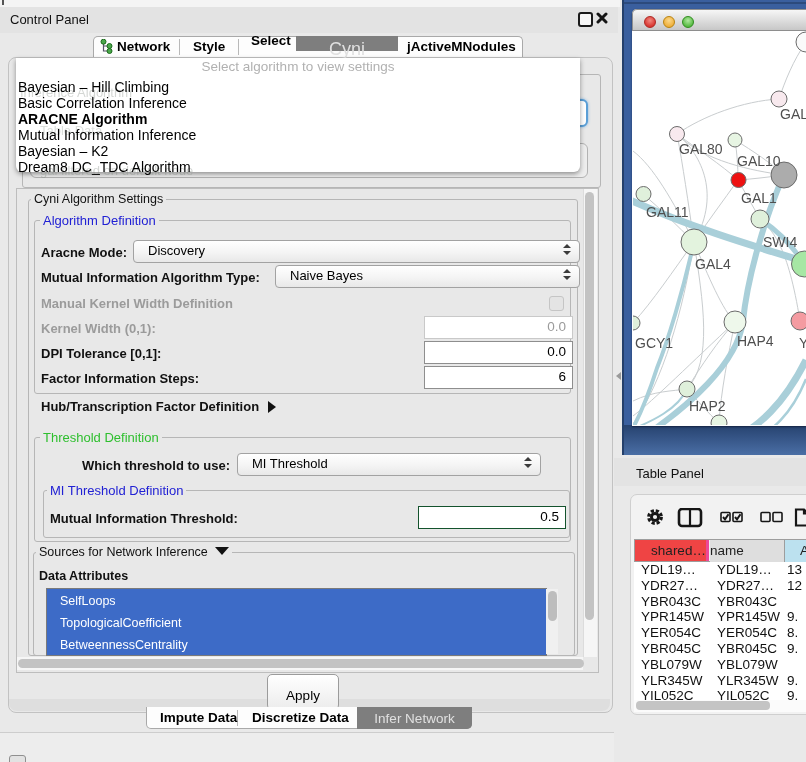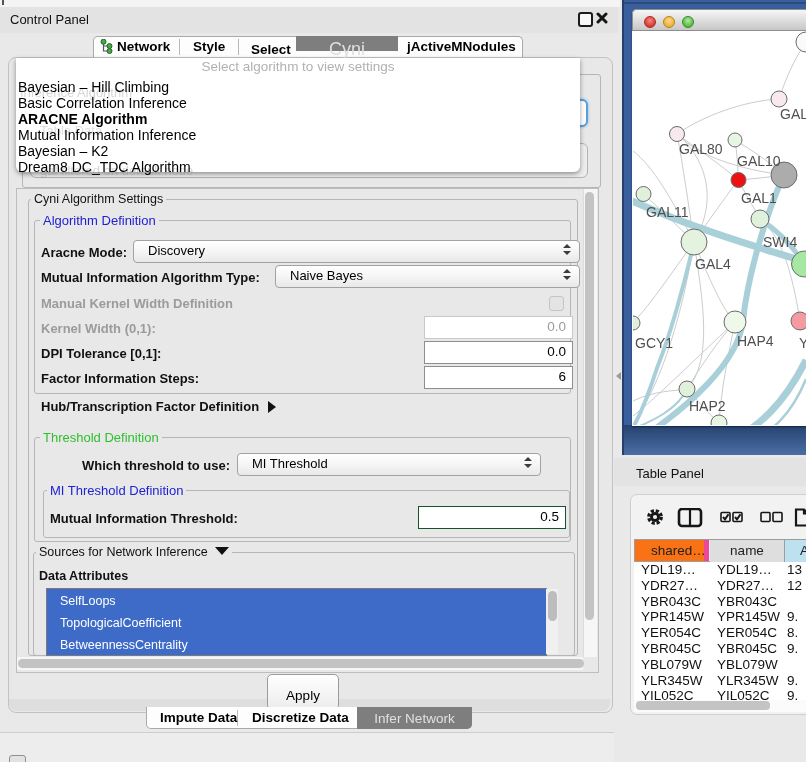--- a/index.html
+++ b/index.html
@@ -37,21 +37,21 @@
 <div class="abs" style="left:179px;top:39px;width:1px;height:16px;background:#b9b9b9;"></div>
 <div class="abs" style="left:238px;top:39px;width:1px;height:16px;background:#b9b9b9;"></div>
 <div class="abs" style="left:100px;top:39px;font-size:13.5px;font-weight:bold;color:#000;">
   <svg width="14" height="15" viewBox="0 0 14 15" style="vertical-align:-3px;margin-right:3px;">
     <path d="M3.5 3 L3.5 12 L9 12 M3.5 7 L9 7" stroke="#556" stroke-width="1.2" fill="none"></path>
     <circle cx="3.5" cy="2.7" r="2.5" fill="#4aa84a" stroke="#1c6b1c"></circle>
     <circle cx="9.5" cy="7" r="2.5" fill="#4aa84a" stroke="#1c6b1c"></circle>
     <circle cx="9.5" cy="12" r="2.5" fill="#4aa84a" stroke="#1c6b1c"></circle>
   </svg>Network</div>
 <div class="abs" style="left:193px;top:39px;font-size:13.5px;font-weight:bold;color:#000;">Style</div>
-<div class="abs" style="left:251px;top:42px;font-size:13.5px;font-weight:bold;color:#000;">Select</div>
+<div class="abs" style="left:251px;top:33px;font-size:13.5px;font-weight:bold;color:#000;">Select</div>
 <div class="abs" style="left:296px;top:36px;width:102px;height:15px;background:#7e7e7e;text-align:center;font-size:18px;color:#e0e0e0;padding-top:3px;box-sizing:border-box;">Cyni Toolbox</div>
 <div class="abs" style="left:407px;top:39px;font-size:13.5px;font-weight:bold;color:#000;">jActiveMNodules</div>
 
 <div class="gbox" style="left:22px;top:74px;width:577px;height:112px;"></div>
 <div class="abs" style="left:30px;top:99px;width:554px;height:24px;border:2px solid #5b9fd6;border-radius:6px;background:#fff;box-shadow:0 0 3px #7fb3e0;"></div>
 <div class="abs" style="left:30px;top:143px;width:556px;height:33px;border:1px solid #b2b2b2;border-radius:6px;background:#ededed;"></div>
 
 <div class="abs" style="left:16px;top:188px;width:581px;height:483px;border:1px solid #bdbdbd;background:#e8e8e8;"></div>
 
 <div class="abs" style="left:583px;top:189px;width:13px;height:468px;background:#f6f6f6;border-left:1px solid #dcdcdc;"></div>
@@ -240,22 +240,22 @@
     <rect x="87" y="4.5" width="9" height="9" rx="1"></rect>
     <path d="M77 9 l2 2.3 L82.5 6.2" stroke-width="2"></path>
     <path d="M89 9 l2 2.3 L94.5 6.2" stroke-width="2"></path>
     <rect x="115" y="4.5" width="9" height="9" rx="1"></rect>
     <rect x="127" y="4.5" width="9" height="9" rx="1"></rect>
   </g>
   <path d="M150 1.5 h8 l4 4 v12 h-12 z M158 1.5 v4 h4" fill="none" stroke="#161616" stroke-width="2.2"></path>
 </svg>
 
 <div class="abs" style="left:634px;top:539px;width:172px;height:23px;border:1px solid #9d9d9d;border-right:none;box-sizing:border-box;">
-  <div class="abs" style="left:0;top:0;width:74px;height:21px;background:#f97316;border-right:5px solid #ec4899;text-align:center;font-size:13.5px;color:#222;padding-top:3px;padding-left:16px;box-sizing:border-box;">shared…</div>
-  <div class="abs" style="left:75px;top:0;width:74px;height:21px;background:#dedede;border-right:1px solid #9d9d9d;text-align:center;font-size:13.5px;color:#222;padding-top:3px;">name</div>
+  <div class="abs" style="left:0;top:0;width:74px;height:21px;background:#ef4444;border-right:3px solid #ec4899;text-align:center;font-size:13.5px;color:#222;padding-top:3px;padding-left:16px;box-sizing:border-box;">shared…</div>
+  <div class="abs" style="left:75px;top:0;width:74px;height:21px;background:#dedede;border-right:1px solid #9d9d9d;font-size:13.5px;color:#222;padding-top:3px;">name</div>
   <div class="abs" style="left:150px;top:0;width:22px;height:21px;background:#bce1ef;font-size:13.5px;color:#222;padding-top:3px;">&nbsp;&nbsp;&nbsp;&nbsp;A</div>
 </div>
 <div class="abs" style="left:634px;top:562px;width:172px;height:138px;background:#fff;overflow:hidden;font-size:13.5px;color:#111;">
   <div style="position:absolute;left:7px;top:0px;line-height:15.8px;">YDL19…<br>YDR27…<br>YBR043C<br>YPR145W<br>YER054C<br>YBR045C<br>YBL079W<br>YLR345W<br>YIL052C</div>
   <div style="position:absolute;left:83px;top:0px;line-height:15.8px;">YDL19…<br>YDR27…<br>YBR043C<br>YPR145W<br>YER054C<br>YBR045C<br>YBL079W<br>YLR345W<br>YIL052C</div>
   <div style="position:absolute;left:153px;top:0px;line-height:15.8px;">13<br>12<br>&nbsp;<br>9.<br>8.<br>9.<br>&nbsp;<br>9.<br>9.</div>
 </div>
 <div class="abs" style="left:634px;top:700px;width:172px;height:12px;background:#fbfbfb;"></div>
 <div class="abs" style="left:636px;top:701px;width:134px;height:9px;background:#c4c4c4;border-radius:4px;"></div>
 

